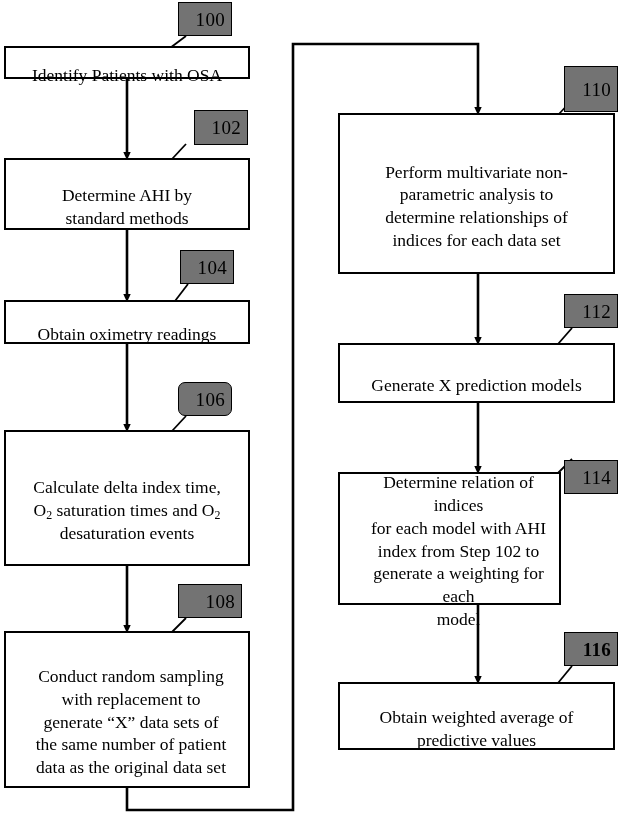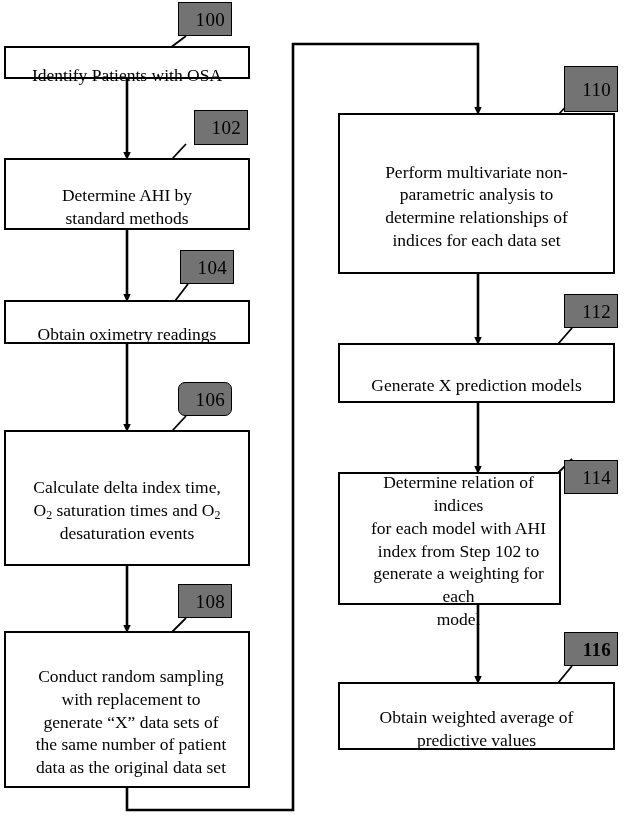--- a/index.html
+++ b/index.html
@@ -151,21 +151,21 @@
       </div>
       <div class="ref-tag" style="left: 178px; top: 110px; width: 54px; height: 35px; margin-left: 16px;">
         <span>102</span>
       </div>
       <div class="ref-tag" style="left: 180px; top: 250px; width: 54px; height: 34px;">
         <span>104</span>
       </div>
       <div class="ref-tag" style="left: 178px; top: 382px; width: 54px; height: 34px; border-radius: 7px;">
         <span>106</span>
       </div>
-      <div class="ref-tag" style="left: 178px; top: 584px; width: 54px; height: 34px;">
+      <div class="ref-tag" style="left: 178px; top: 584px; width: 64px; height: 34px;">
         <span>108</span>
       </div>
       <div class="ref-tag" style="left: 564px; top: 66px; width: 54px; height: 46px;">
         <span>110</span>
       </div>
       <div class="ref-tag" style="left: 564px; top: 294px; width: 54px; height: 34px;">
         <span>112</span>
       </div>
       <div class="ref-tag" style="left: 564px; top: 425px; width: 54px; height: 34px; margin-top: 35px;">
         <span>114</span>

